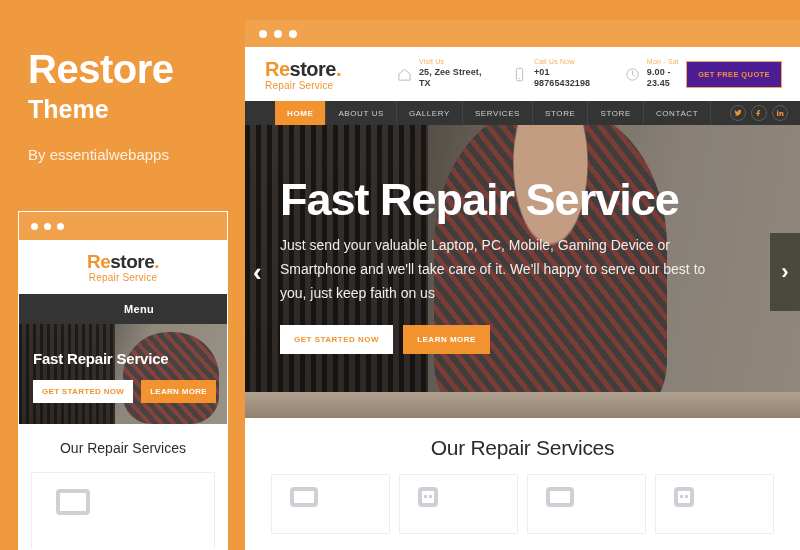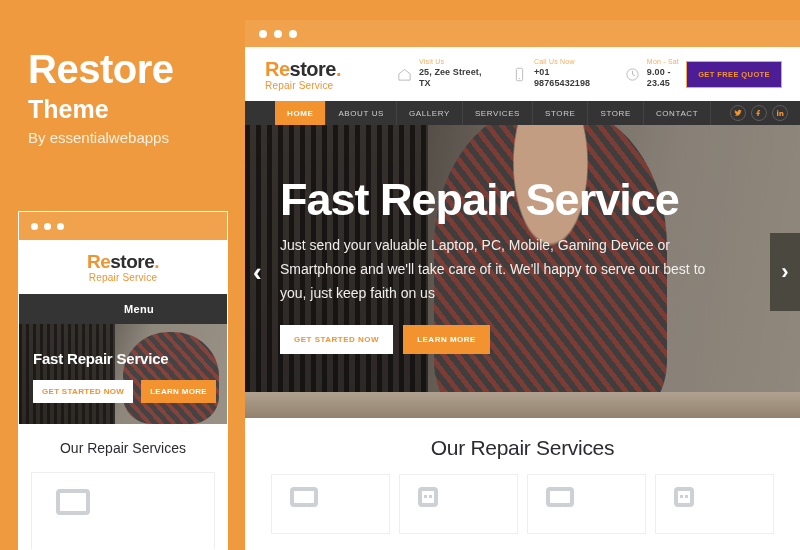--- a/index.html
+++ b/index.html
@@ -17,21 +17,21 @@
   }
   #brand-block{ position:absolute; left:28px; top:48px; width:200px; }
   #brand-title{
     font-size:40px; font-weight:bold; color:#ffffff; letter-spacing:-0.5px;
     line-height:1.05;
   }
   #brand-sub{
     font-size:25px; font-weight:700; color:#ffffff; margin-top:6px; line-height:1.1;
   }
   #brand-author{
-    font-size:15px; font-weight:300; color:#fdf0e0; margin-top:5px;
+    font-size:15px; font-weight:300; color:#fdf0e0; margin-top:22px;
   }
 
   
   #mobile-preview{
     position:absolute; left:18px; top:211px; width:210px; height:339px;
     background:#ffffff;
     border:1px solid rgba(255,255,255,0.55);
     overflow:hidden;
   }
   #mobile-chrome{

